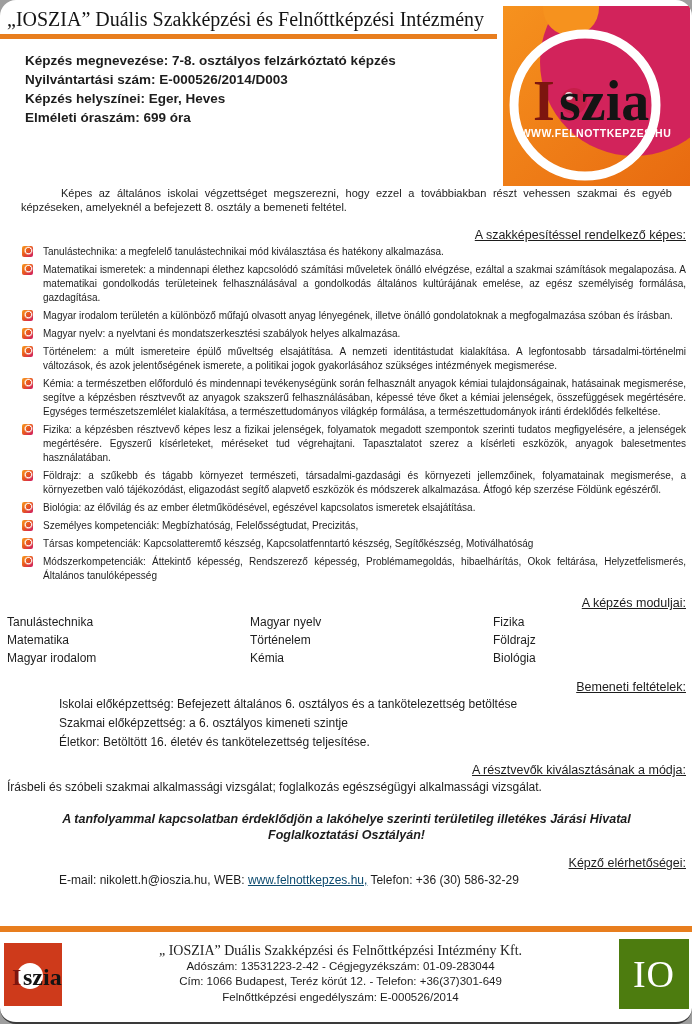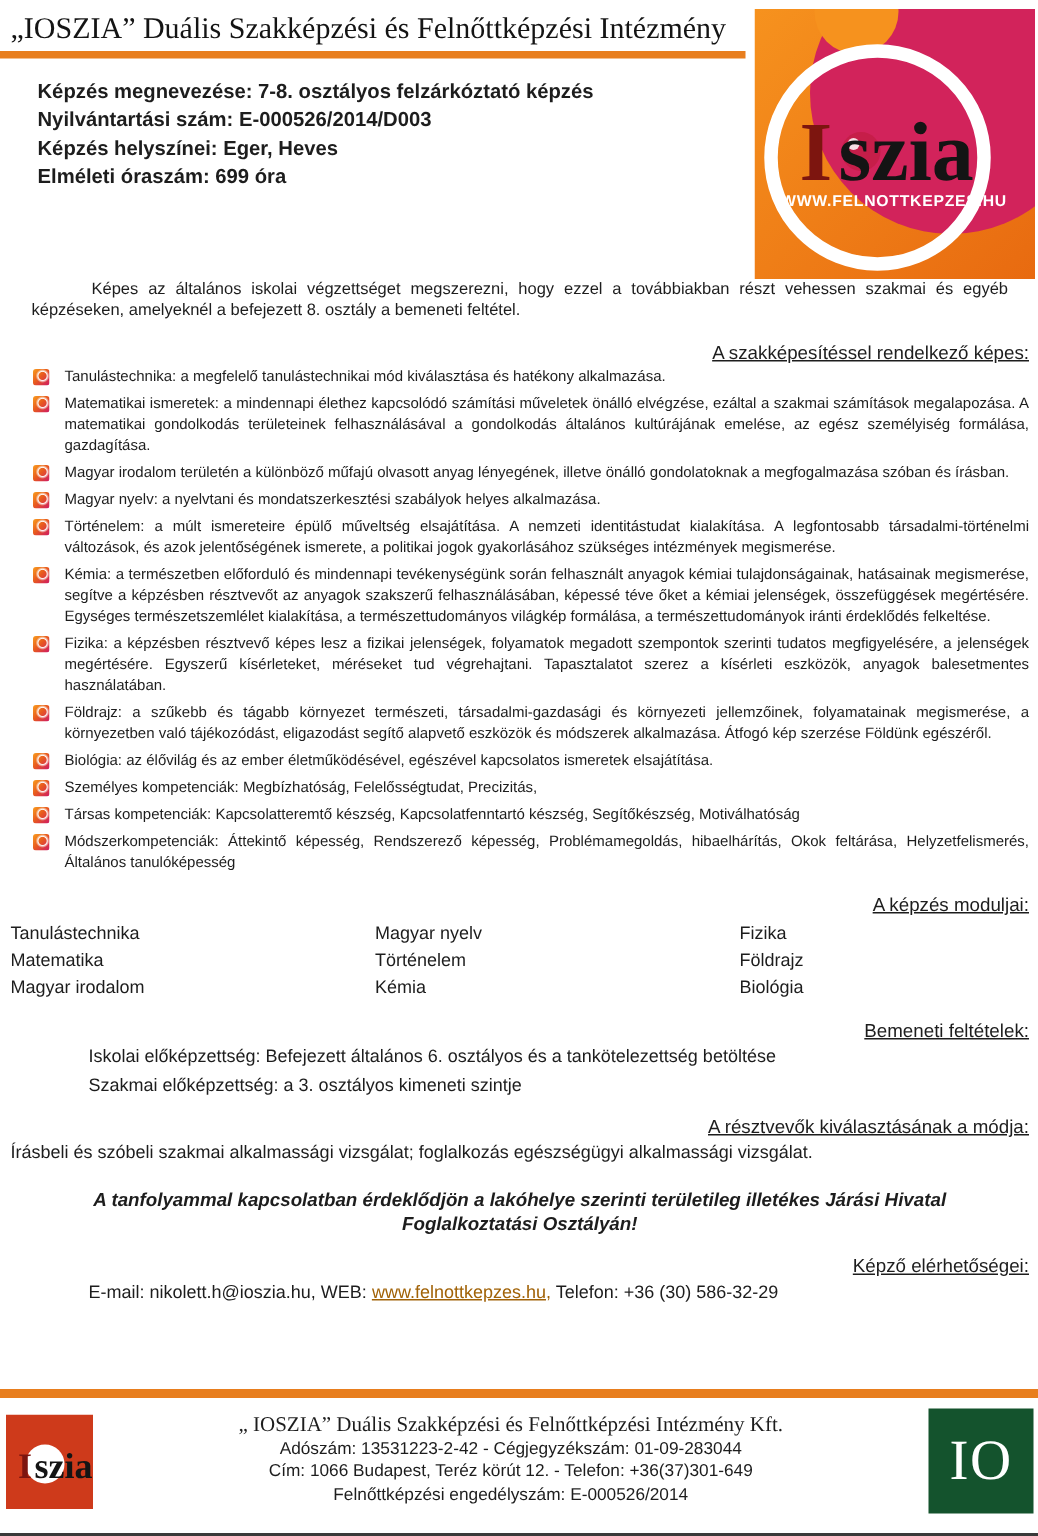--- a/index.html
+++ b/index.html
@@ -1,19 +1,19 @@
 <!DOCTYPE html>
 <html lang="hu"><head>
 <meta charset="utf-8">
 <style>
   html,body{margin:0;padding:0;background:#9e9e9e;}
   .page{
     position:relative;width:692px;height:1024px;margin:0 auto;background:#ffffff;
     font-family:"Liberation Sans", sans-serif;color:#1d1d1d;overflow:hidden;
-    border-bottom:2px solid #3a3a3a;box-sizing:border-box;
+    border-bottom:2px solid #3a3a3a;box-sizing:border-box;border-radius:16px;
   }
   
   .org-title{
     font-family:"Liberation Serif", serif;font-size:20px;
     padding:8px 0 3px 7px;color:#141414;
   }
   .accent-rule{height:5px;width:497px;background:#e87e1e;}
   
   .logo-big{position:absolute;top:6px;right:2px;width:187px;height:180px;}
   
@@ -35,28 +35,28 @@
   
   .mod-grid{display:grid;grid-template-columns:243px 243px auto;font-size:12px;line-height:18px;}
   
   .entry-item{font-size:12px;line-height:15px;padding-left:52px;margin-bottom:4px;}
   .sel-body{font-size:12px;line-height:15px;margin:0;}
   .notice{
     font-size:12.5px;font-weight:bold;font-style:italic;text-align:center;
     line-height:16px;margin:16px 30px 0 30px;
   }
   .contact-line{font-size:12px;line-height:15px;padding-left:52px;}
-  .contact-line a{color:#a16207;text-decoration:underline;}
+  .contact-line a{color:#0c4a6e;text-decoration:underline;}
   
   .footer{position:absolute;left:0;right:0;bottom:0;height:96px;}
   .footer-rule{height:6px;background:#e87e1e;}
   .footer-row{display:flex;align-items:flex-start;padding-top:11px;}
   .flogo-left{margin-left:4px;width:58px;height:63px;flex:none;}
   .flogo-right{margin-right:3px;margin-top:-4px;width:70px;height:70px;flex:none;
-    background:#14532d;display:flex;align-items:center;justify-content:center;}
+    background:#4d7c0f;display:flex;align-items:center;justify-content:center;}
   .flogo-right span{font-family:"Liberation Serif", serif;font-size:38px;color:#ffffff;letter-spacing:1px;}
   .footer-center{flex:1;text-align:center;font-size:11.5px;line-height:15.5px;color:#1d1d1d;}
   .footer-company{font-family:"Liberation Serif", serif;font-size:14px;}
 </style>
 </head>
 <body>
 
 <div class="page">
 
   <div class="org-title">„IOSZIA” Duális Szakképzési és Felnőttképzési Intézmény</div>
@@ -161,21 +161,22 @@
         <span>Földrajz</span>
         <span>Magyar irodalom</span>
         <span>Kémia</span>
         <span>Biológia</span>
       </div>
     </div>
 
     <div class="sect">
       <div class="sect-h">Bemeneti feltételek:</div>
       <div class="entry-item">Iskolai előképzettség: Befejezett általános 6. osztályos és a tankötelezettség betöltése</div>
-      <div class="entry-item">Szakmai előképzettség: a 3. osztályos kimeneti szintje</div>
+      <div class="entry-item">Szakmai előképzettség: a 6. osztályos kimeneti szintje</div>
+      <div class="entry-item">Életkor: Betöltött 16. életév és tankötelezettség teljesítése.</div>
     </div>
 
     <div class="sect">
       <div class="sect-h">A résztvevők kiválasztásának a módja:</div>
       <p class="sel-body">Írásbeli és szóbeli szakmai alkalmassági vizsgálat; foglalkozás egészségügyi alkalmassági vizsgálat.</p>
     </div>
 
     <div class="notice">A tanfolyammal kapcsolatban érdeklődjön a lakóhelye szerinti területileg illetékes Járási Hivatal Foglalkoztatási Osztályán!</div>
 
     <div class="sect">

